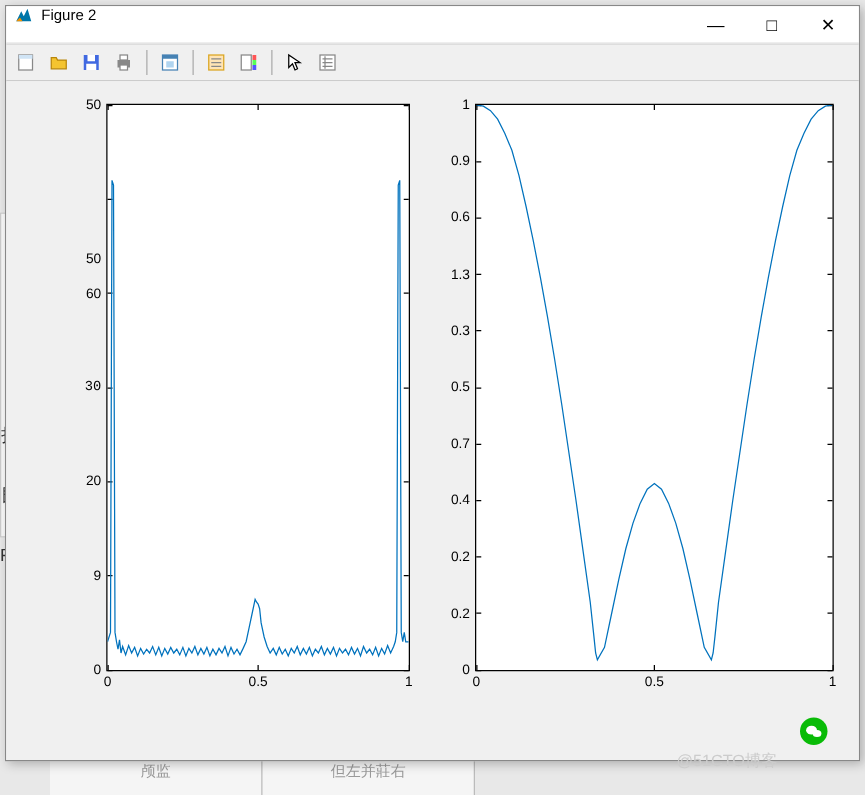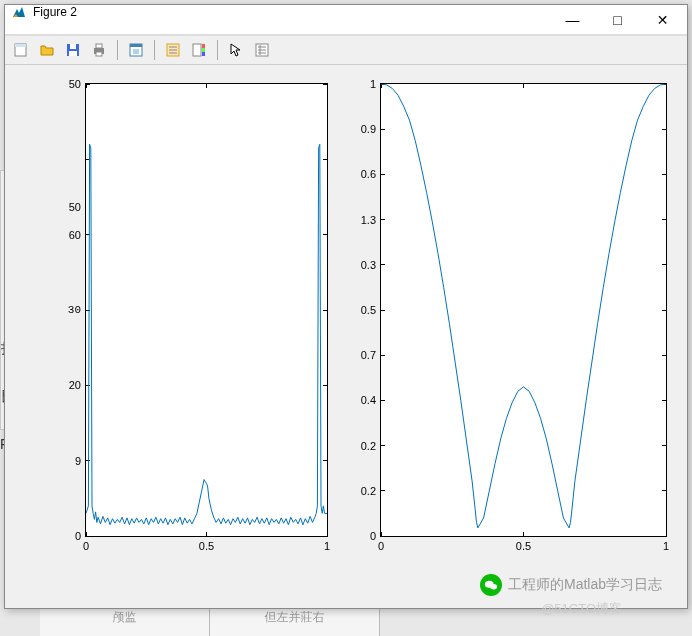--- a/index.html
+++ b/index.html
@@ -231,15 +231,14 @@
 
 </div>
 
 <div class="watermark1">
   <span class="wm-logo">
     <svg width="14" height="14" viewBox="0 0 16 16">
         <ellipse cx="6" cy="7" rx="5" ry="4" fill="#fff"></ellipse>
         <ellipse cx="11" cy="10" rx="4" ry="3.2" fill="#fff"></ellipse>
       </svg>
   </span>
-  <span>工程师的Matlab学习日志</span>
 </div>
 <div class="watermark2">@51CTO博客</div>
 
 </body></html>

